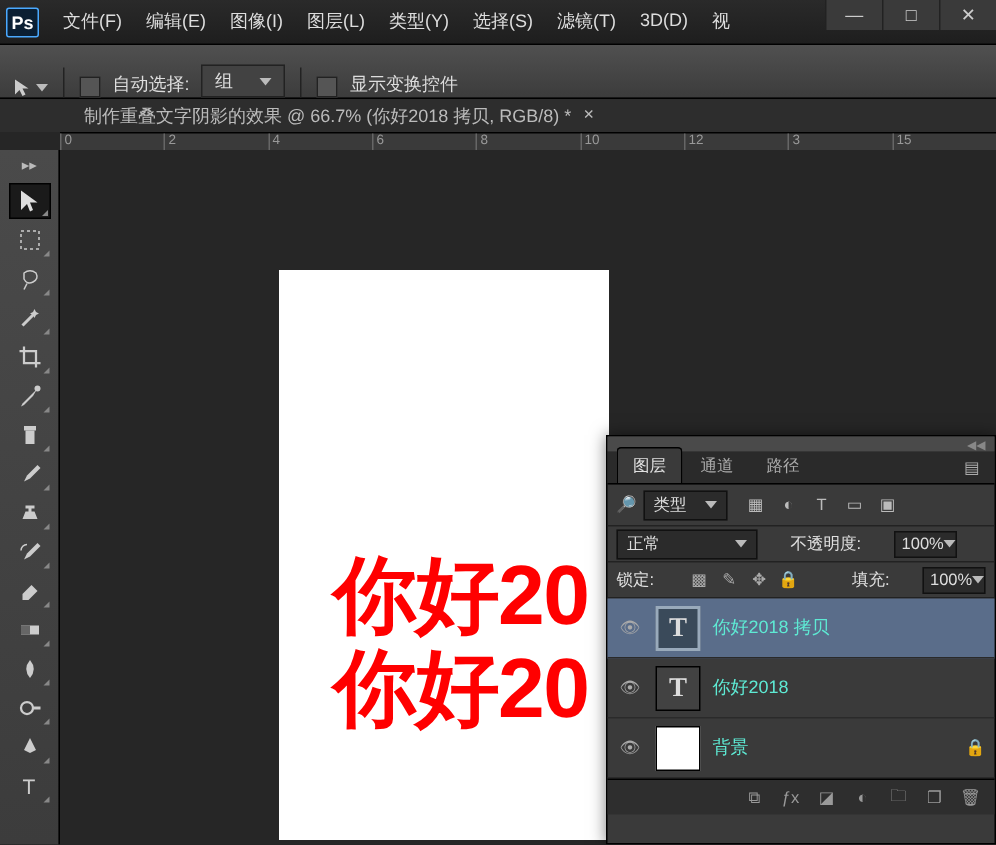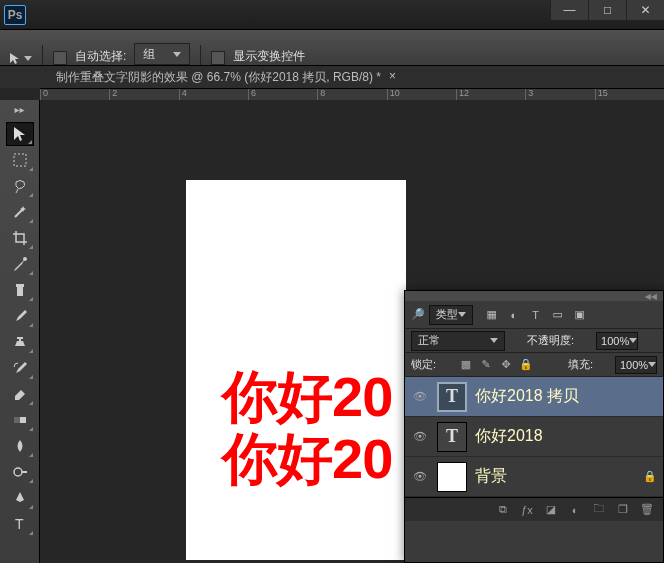--- a/index.html
+++ b/index.html
@@ -1,19 +1,19 @@
 <!DOCTYPE html>
 <html><head>
 <meta charset="utf-8">
 <style>
   * { box-sizing: border-box; margin: 0; padding: 0; font-family: "Microsoft YaHei", sans-serif; }
   body { width: 664px; height: 563px; background: #262626; overflow: hidden; position: relative; color: #e0e0e0; font-size: 11px; }
   .titlebar { height: 30px; background: linear-gradient(#2a2a2a,#1e1e1e); display: flex; align-items: center; border-bottom: 1px solid #000; position: relative; }
   .titlebar .logo { width: 30px; height: 30px; display:flex; align-items:center; justify-content:center; }
-  .titlebar .logo span { background: #0b1f33; border: 1px solid #4aa9ff; color:#a3a3a3; font-weight:bold; font-size:12px; width:22px; height:20px; display:flex; align-items:center; justify-content:center; border-radius:2px;}
+  .titlebar .logo span { background: #0b1f33; border: 1px solid #4aa9ff; color:#ffffff; font-weight:bold; font-size:12px; width:22px; height:20px; display:flex; align-items:center; justify-content:center; border-radius:2px;}
   .menubar { display: flex; gap: 4px; margin-left: 6px; }
   .menu-item { padding: 4px 6px; color: #ddd; font-size: 12px; cursor: pointer; }
   .window-controls { position: absolute; right: 0; top: 0; display: flex; }
   .window-controls > div { width: 38px; height: 20px; background: #3a3a3a; display: flex; align-items: center; justify-content: center; border-left: 1px solid #222; color: #ccc; font-size: 12px; cursor: pointer; }
   .window-controls > div:last-child { background: #3a3a3a; }
   .options-bar { height: 36px; background: linear-gradient(#505050,#3c3c3c); border-bottom: 1px solid #000; display:flex; align-items:flex-end; padding: 0 8px; gap: 8px; }
   .opt-arrow { color:#ccc; display:flex; align-items:center; gap:2px; }
   .opt-divider { width:1px; height:20px; background:#222; margin: 0 2px;}
   .opt-checkbox { width:14px; height:14px; border:1px solid #222; background:#555; }
   .opt-label { color:#ddd; font-size:12px; }
@@ -37,48 +37,59 @@
   .tool-btn svg { width:18px; height:18px; }
   .layers-panel { position:absolute; right:0; top:290px; width:260px; height:273px; background:#3a3a3a; border:1px solid #000; z-index:20; box-shadow:0 0 10px rgba(0,0,0,0.5);}
   .panel-drag { height:10px; background:#4a4a4a; display:flex; justify-content:flex-end; align-items:center; padding-right:6px; gap:6px;}
   .panel-drag .pd { color:#888; font-size:8px;}
   .panel-tabs { height:22px; background:#2a2a2a; display:flex; align-items:end; padding:0 6px; gap:2px; border-bottom:1px solid #000;}
   .panel-tab { padding:4px 10px; color:#aaa; font-size:11px; cursor:pointer; border-top-left-radius:3px; border-top-right-radius:3px;}
   .panel-tab.active { background:#3a3a3a; color:#e0e0e0; border:1px solid #000; border-bottom:none; }
   .panel-menu-icon { margin-left:auto; color:#aaa; padding:4px;}
   .panel-row1 { height:28px; display:flex; align-items:center; gap:4px; padding:0 6px; border-bottom:1px solid #222;}
   .search-ico { color:#ccc; }
-  .type-select { background:#2b2b2b; border:1px solid #111; color:#ddd; padding:2px 6px; height:20px; display:flex; align-items:center; font-size:11px;}
+  .type-select { background:#2b2b2b; border:1px solid #111; color:#ddd; padding:2px 6px; height:20px; display:flex; align-items:center; gap:12px; font-size:11px;}
   .filter-icons { display:flex; gap:4px; margin-left:6px; }
   .filter-ico { width:18px; height:18px; display:flex; align-items:center; justify-content:center; color:#bbb; cursor:pointer;}
   .panel-row2, .panel-row3 { height:24px; display:flex; align-items:center; gap:22px; padding:0 6px; font-size:11px; border-bottom:1px solid #222;}
   .blend-select { background:#2b2b2b; border:1px solid #111; color:#ddd; padding:2px 6px; height:20px; display:flex; align-items:center; gap:50px; font-size:11px;}
   .pct-input { background:#2b2b2b; border:1px solid #111; color:#ddd; padding:1px 4px; height:18px; width:42px; font-size:11px; display:flex; align-items:center; justify-content:space-between;}
   .lock-icons { display:flex; gap:4px; }
   .lock-ico { width:16px; height:16px; color:#aaa; display:flex; align-items:center; justify-content:center; }
   .layer-list { }
   .layer-row { height:40px; display:flex; align-items:center; gap:8px; padding:0 6px; border-bottom:1px solid #2a2a2a;}
   .layer-row.selected { background:#5a6d8a; }
   .eye { width:18px; color:#aaa; text-align:center; cursor:pointer; }
   .thumb { width:30px; height:30px; background:#fff; border:1px solid #000; display:flex; align-items:center; justify-content:center; font-family:serif; }
   .thumb.ttext { background:#424242; color:#ddd; font-size:18px; font-weight:bold;}
   .thumb.tsel { background:#3a4a5a; border:2px solid #9ab; color:#ddd; font-size:18px; font-weight:bold;}
-  .layer-name { color:#fef9c3; font-size:16px; font-style: normal;}
+  .layer-name { color:#5eead4; font-size:12px; font-style: normal;}
   .layer-name.bg { }
   .layer-lock-small { margin-left:auto; color:#aaa; }
   .panel-footer { height:24px; background:#2e2e2e; display:flex; align-items:center; justify-content:flex-end; gap:8px; padding:0 8px; border-top:1px solid #000;}
   .footer-ico { width:16px; height:16px; color:#999; display:flex; align-items:center; justify-content:center; cursor:pointer;}
 </style>
 </head>
 <body>
 
 <div class="titlebar">
   <div class="logo">
       <span>Ps</span>
     </div>
+  <div class="menubar">
+    <div class="menu-item">文件(F)</div>
+    <div class="menu-item">编辑(E)</div>
+    <div class="menu-item">图像(I)</div>
+    <div class="menu-item">图层(L)</div>
+    <div class="menu-item">类型(Y)</div>
+    <div class="menu-item">选择(S)</div>
+    <div class="menu-item">滤镜(T)</div>
+    <div class="menu-item">3D(D)</div>
+    <div class="menu-item">视</div>
+  </div>
   <div class="window-controls">
     <div>—</div>
     <div>□</div>
     <div>✕</div>
   </div>
 </div>
 
 <div class="options-bar">
   <div class="opt-arrow">
     <svg width="14" height="14" viewBox="0 0 14 14">
@@ -227,20 +238,26 @@
 <div class="workspace">
   <div class="canvas">
     <div class="canvas-text ct1">你好20</div>
     <div class="canvas-text ct2">你好20</div>
   </div>
 </div>
 
 <div class="layers-panel">
   <div class="panel-drag">
     <span class="pd">◀◀</span>
+  </div>
+  <div class="panel-tabs">
+    <div class="panel-tab active">图层</div>
+    <div class="panel-tab">通道</div>
+    <div class="panel-tab">路径</div>
+    <div class="panel-menu-icon">▤</div>
   </div>
   <div class="panel-row1">
     <span class="search-ico">🔎</span>
     <div class="type-select">
         <span>类型</span>
         <span class="tri-down"></span>
       </div>
     <div class="filter-icons">
       <div class="filter-ico">▦</div>
       <div class="filter-ico">◐</div>

